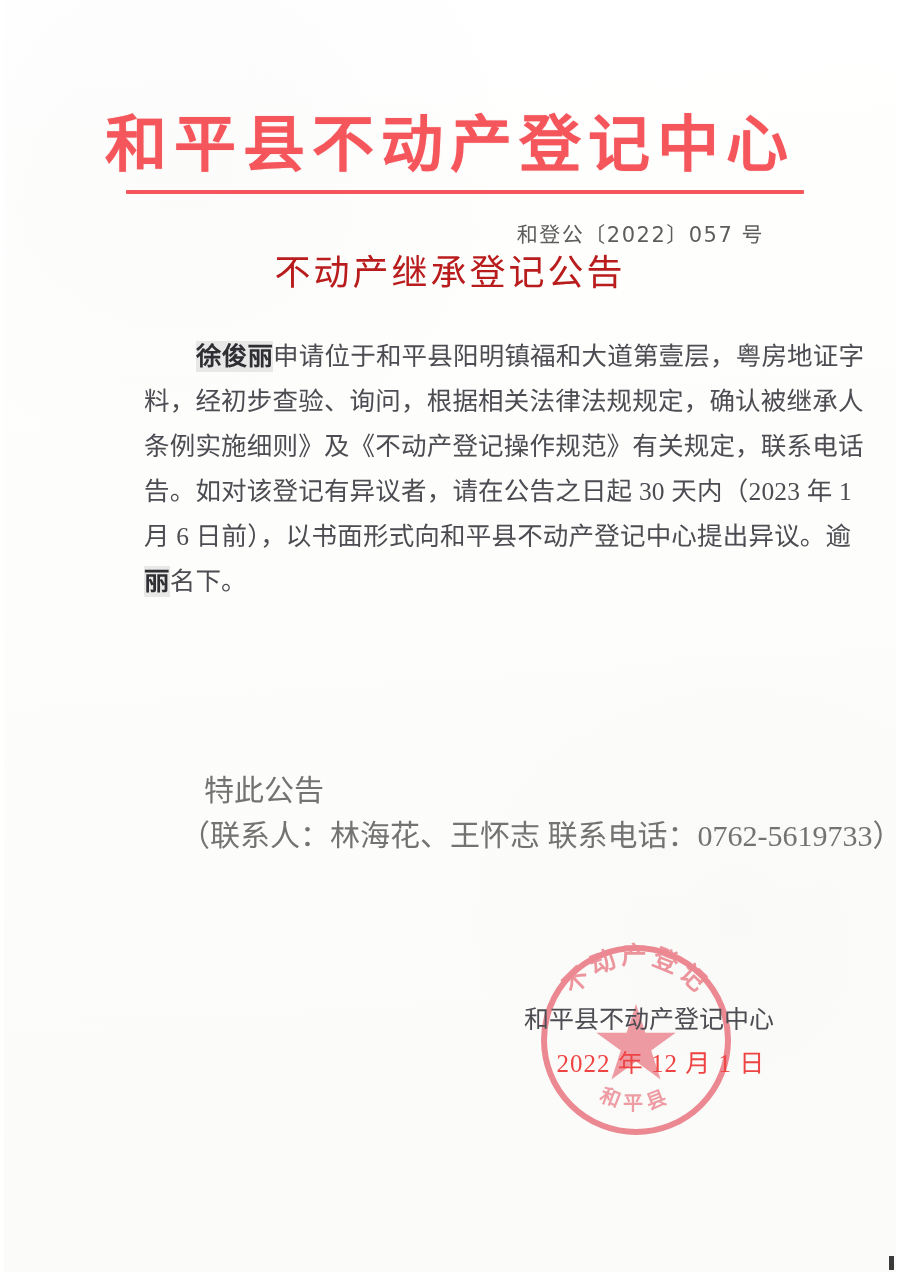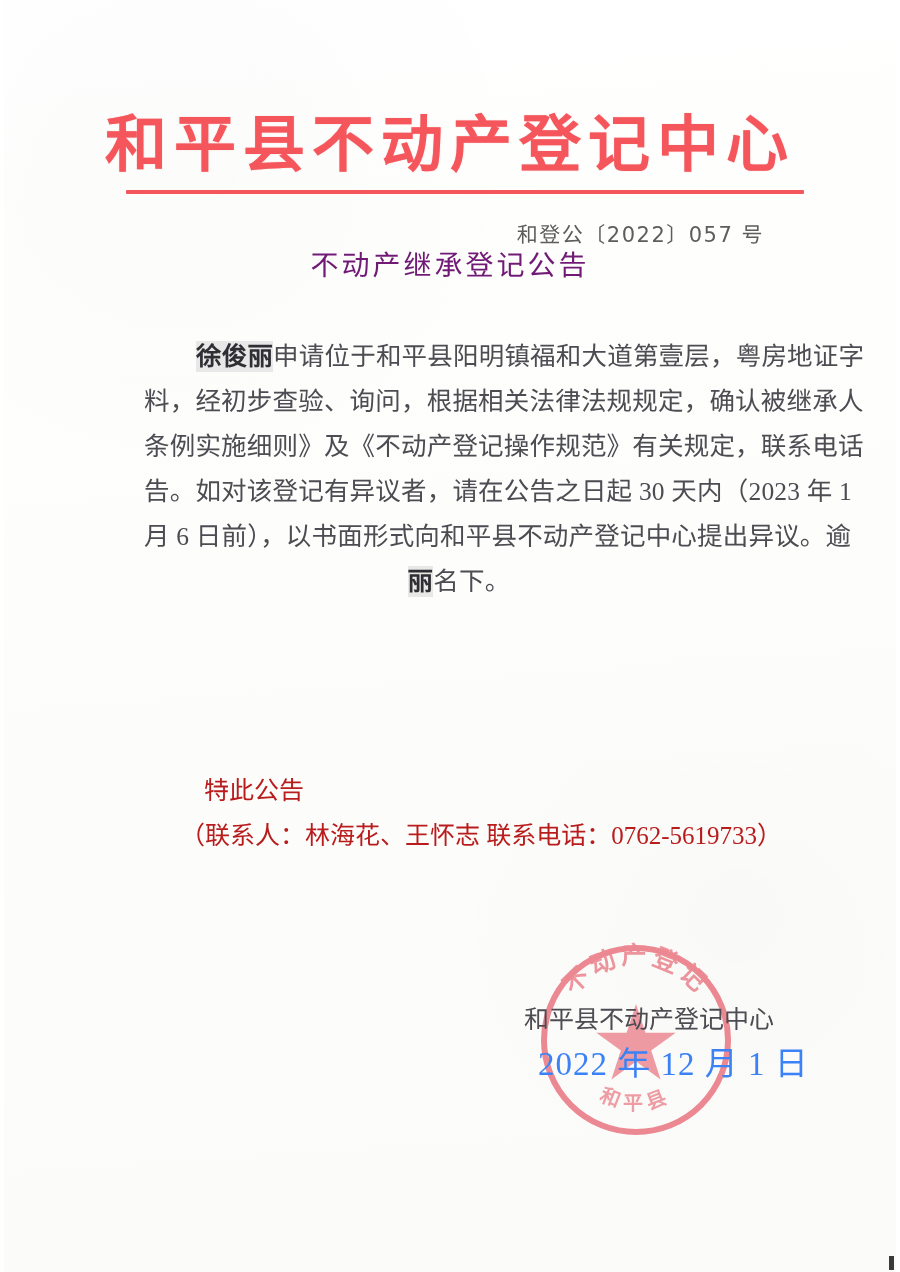--- a/index.html
+++ b/index.html
@@ -77,63 +77,62 @@
     margin-top: 20px;
   }
 
   
   .doc-title {
     position: absolute;
     left: 0;
     right: 0;
     top: 243px;
     text-align: center;
-    font-size: 28px;
+    font-size: 36px;
     letter-spacing: 3px;
-    color: #701a75;
+    color: #b91c1c;
     white-space: nowrap;
   }
 
   
   .body-block {
     position: absolute;
     left: 140px;
     top: 334px;
     width: 630px;
   }
   .body-line {
     height: 45px;
     font-size: 25.5px;
     line-height: 45px;
     letter-spacing: 0.2px;
     color: #4c4c52;
     white-space: nowrap;
-    text-align: center;
   }
   .body-line.indent {
     text-indent: 52px;
   }
   .hl {
     font-weight: 700;
     color: #2e2e33;
     background: rgba(150,150,155,0.20);
     padding: 1px 0;
   }
 
   .closing {
     position: absolute;
     left: 140px;
     top: 768px;
     width: 630px;
   }
   .closing-line {
     height: 45px;
-    font-size: 25px;
+    font-size: 30px;
     line-height: 45px;
-    color: #b91c1c;
+    color: #737373;
     white-space: nowrap;
   }
   .closing-line.pad1 { padding-left: 60px; }
   .closing-line.pad2 { padding-left: 36px; }
   .closing-line.pad3 { padding-left: 50px; }
 
   
   .signature {
     position: absolute;
     left: 520px;
@@ -141,24 +140,24 @@
     width: 260px;
     text-align: left;
   }
   .sig-org {
     font-size: 25px;
     line-height: 44px;
     color: #4c4c52;
     white-space: nowrap;
   }
   .sig-date {
-    font-size: 33px;
+    font-size: 25px;
     line-height: 44px;
     letter-spacing: 1px;
-    color: #3b82f6;
+    color: #ef4444;
     white-space: nowrap;
     padding-left: 14px;
     text-align: center;
   }
 
   
   .seal {
     position: absolute;
     left: 528px;
     top: 936px;

